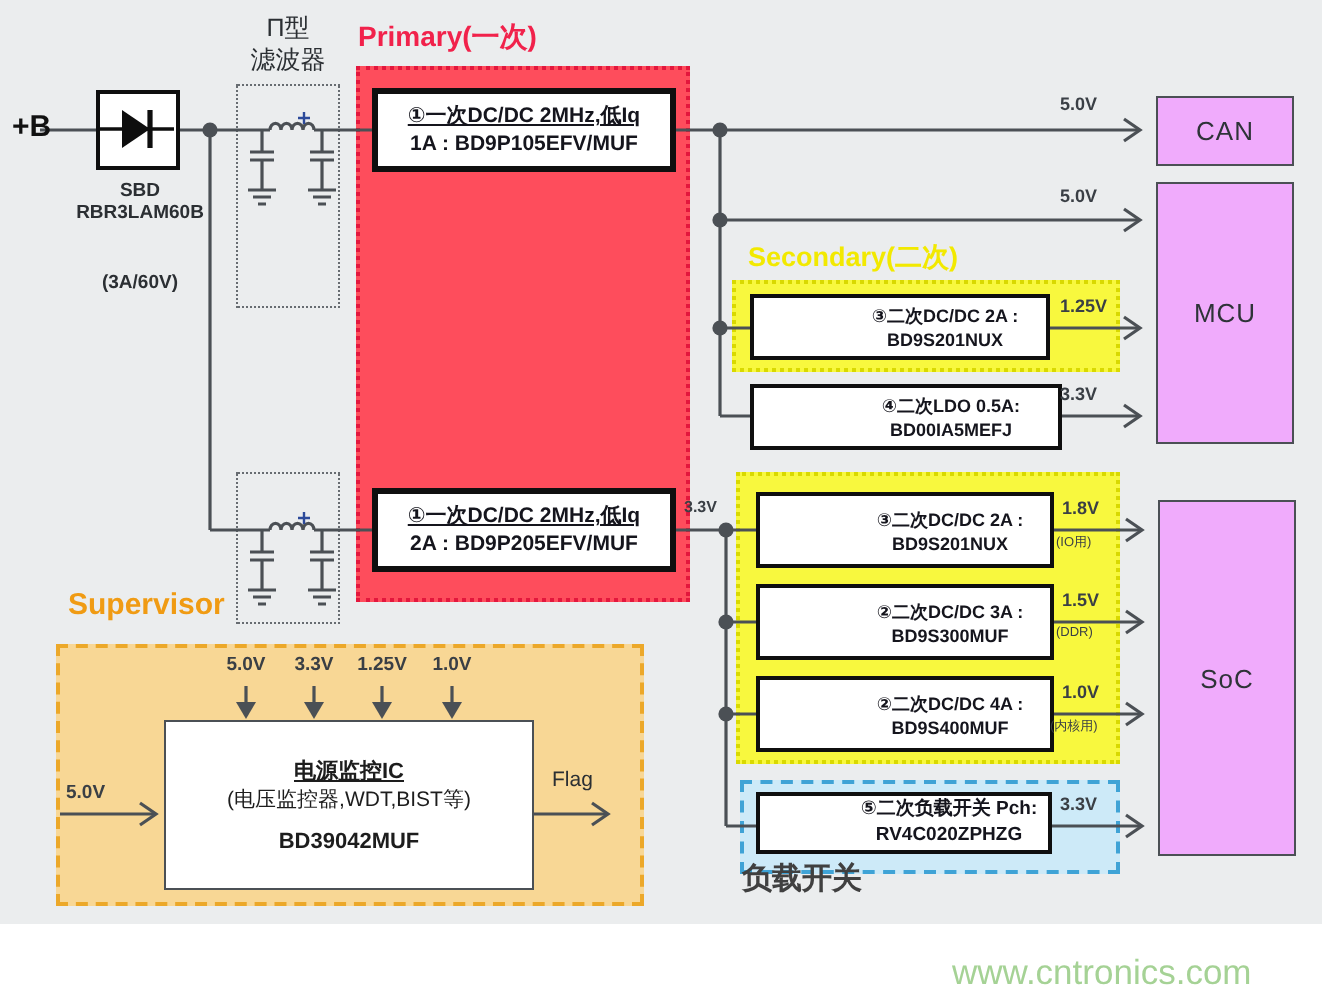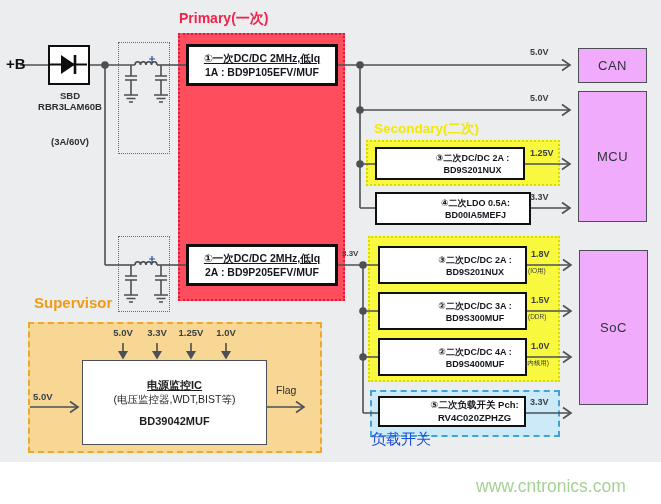--- a/index.html
+++ b/index.html
@@ -26,21 +26,21 @@
        display:flex;flex-direction:column;align-items:center;justify-content:center;
        text-align:center;color:#1d1d1d;z-index:3;}
   
   .lbl{color:#2b2f33;z-index:3;white-space:nowrap;}
   .vlab{font-size:9px;font-weight:700;color:#3a3f45;z-index:3;white-space:nowrap;}
   .vnote{font-size:6.5px;color:#3a3f45;z-index:3;white-space:nowrap;}
   .u{text-decoration:underline;}
   .title-red{color:#f1224b;font-weight:700;font-size:14px;}
   .title-yel{color:#f2e900;font-weight:700;font-size:13.5px;}
   .title-org{color:#f09b13;font-weight:700;font-size:15px;}
-  .title-blu{color:#1d4ed8;font-weight:400;font-size:15px;}
+  .title-blu{color:#404040;font-weight:700;font-size:15px;}
   svg.wires{position:absolute;left:0;top:0;z-index:2;}
   .z1{z-index:1;} .z3{z-index:3;}
 </style>
 </head>
 <body>
 
 <div class="stage">
   <div class="abs bg"></div>
 
   <div class="abs region red z1" style="left:178px;top:33px;width:167px;height:268px;"></div>
@@ -109,20 +109,24 @@
     <svg width="37" height="35">
       <path d="M0 17.5 H37" stroke="#0e0e0e" stroke-width="1.8" fill="none"></path>
       <path d="M11 8 L11 27 L25 17.5 Z" fill="#0e0e0e"></path>
       <path d="M25 8 V27" stroke="#0e0e0e" stroke-width="2.6" fill="none"></path>
     </svg>
   </div>
   <div class="abs lbl z3" style="left:30px;top:90px;width:80px;text-align:center;font-size:9.5px;font-weight:700;">SBD</div>
   <div class="abs lbl z3" style="left:20px;top:101px;width:100px;text-align:center;font-size:9.5px;font-weight:700;">RBR3LAM60B</div>
   <div class="abs lbl z3" style="left:20px;top:136px;width:100px;text-align:center;font-size:9.5px;font-weight:700;">(3A/60V)</div>
 
+  <div class="abs lbl z3" style="left:108px;top:6px;width:72px;text-align:center;font-size:12.5px;line-height:16px;">
+    <span style="display:block;">Π型</span>
+    <span style="display:block;">滤波器</span>
+  </div>
 
   <div class="abs title-red z3" style="left:179px;top:10px;">Primary(一次)</div>
   <div class="abs blk" style="left:186px;top:44px;width:152px;height:42px;font-size:10.5px;line-height:1.35;">
     <span class="u">①一次DC/DC 2MHz,低Iq</span>
     <span>1A : BD9P105EFV/MUF</span>
   </div>
   <div class="abs blk" style="left:186px;top:244px;width:152px;height:42px;font-size:10.5px;line-height:1.35;">
     <span class="u">①一次DC/DC 2MHz,低Iq</span>
     <span>2A : BD9P205EFV/MUF</span>
   </div>
@@ -151,21 +155,21 @@
 
   <div class="abs blk thin" style="left:378px;top:396px;width:148px;height:31px;font-size:9.5px;line-height:1.3;">
     <span>⑤二次负载开关 Pch:</span>
     <span>RV4C020ZPHZG</span>
   </div>
   <div class="abs vlab" style="left:530px;top:397px;">3.3V</div>
   <div class="abs title-blu z3" style="left:371px;top:430px;">负载开关</div>
 
   <div class="abs loadblk" style="left:578px;top:48px;width:69px;height:35px;">CAN</div>
   <div class="abs loadblk" style="left:578px;top:91px;width:69px;height:131px;">MCU</div>
-  <div class="abs loadblk" style="left:579px;top:250px;width:69px;height:155px;">SoC</div>
+  <div class="abs loadblk" style="left:579px;top:250px;width:69px;height:178px;">SoC</div>
 
   <div class="abs title-org z3" style="left:34px;top:294px;">Supervisor</div>
   <div class="abs vlab" style="left:105px;top:327px;width:36px;text-align:center;font-size:9.5px;">5.0V</div>
   <div class="abs vlab" style="left:139px;top:327px;width:36px;text-align:center;font-size:9.5px;">3.3V</div>
   <div class="abs vlab" style="left:173px;top:327px;width:36px;text-align:center;font-size:9.5px;">1.25V</div>
   <div class="abs vlab" style="left:208px;top:327px;width:36px;text-align:center;font-size:9.5px;">1.0V</div>
   <div class="abs vlab" style="left:33px;top:391px;font-size:9.5px;">5.0V</div>
   <div class="abs lbl z3" style="left:276px;top:384px;font-size:10.5px;">Flag</div>
   <div class="abs supblk" style="left:82px;top:360px;width:185px;height:85px;">
     <span class="u" style="font-size:11px;font-weight:700;">电源监控IC</span>

